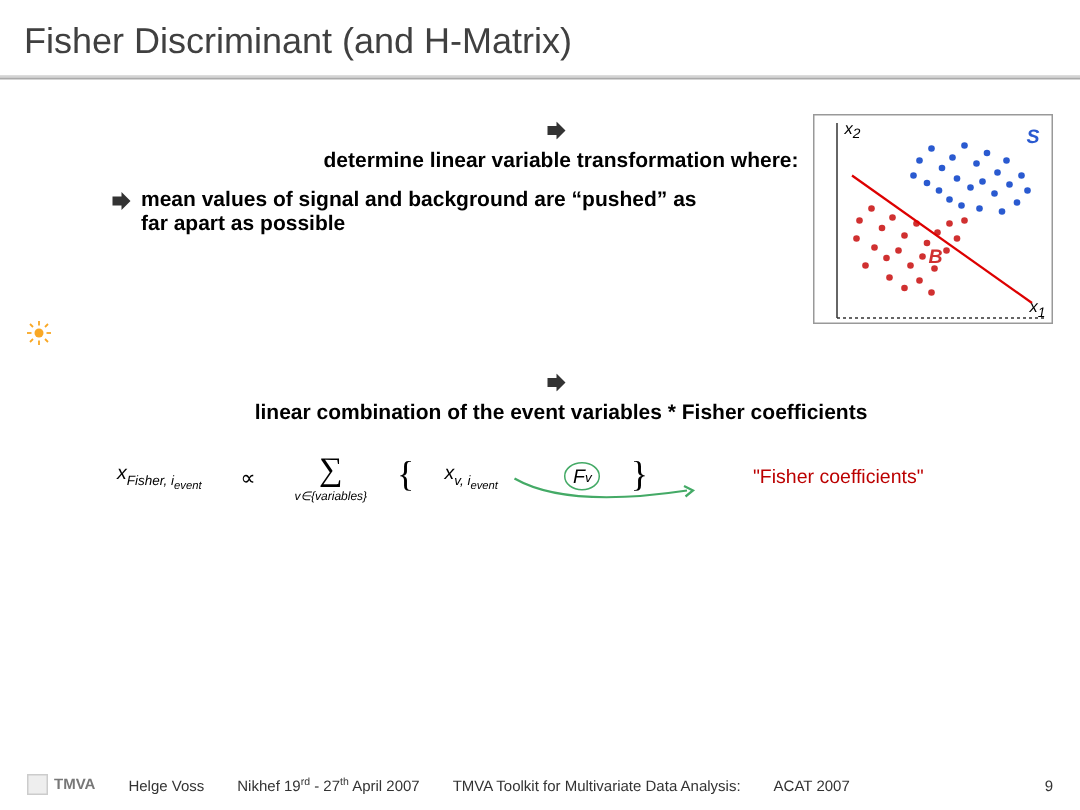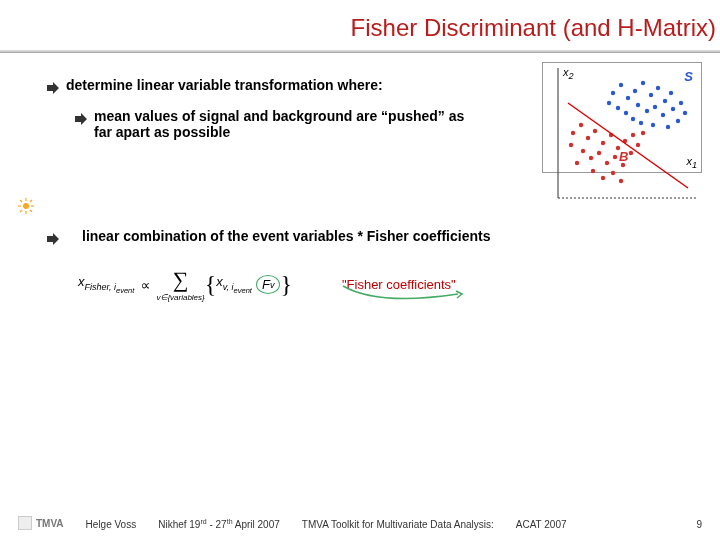--- a/index.html
+++ b/index.html
@@ -4,60 +4,60 @@
 <style>
   * { box-sizing: border-box; margin: 0; padding: 0; }
   body {
     width: 720px; height: 540px;
     font-family: Arial, Helvetica, sans-serif;
     background: #fff;
     position: relative;
     overflow: hidden;
   }
   .title {
-    text-align: right;
+    text-align: left;
     font-size: 24px;
-    color: #b91c1c;
-    padding: 14px 4px 8px;
+    color: #404040;
+    padding: 14px 16px 8px;
     font-weight: normal;
   }
   .hr-strip {
     width: 100%;
     height: 3px;
     background: linear-gradient(to bottom, #e0e0e0, #c8c8c8);
     border-bottom: 1px solid #aaa;
   }
   .content { position: relative; padding: 10px 18px 0 18px; }
   .bullet-row { display: flex; align-items: flex-start; margin-top: 24px; }
   .sun-icon { flex: 0 0 16px; margin-top: 2px; margin-right: 8px; }
   .arrow-icon { flex: 0 0 14px; margin-top: 3px; margin-right: 6px; }
   .b1 { font-size: 15px; font-weight: bold; }
-  .sub1 { margin-left: 28px; margin-top: 14px; display:flex; align-items:flex-start; }
+  .sub1 { margin-left: 28px; margin-top: 14px; display:flex; align-items:center;flex-direction:column; }
   .sub1 .txt { font-size: 14px; font-weight: bold; }
   .sub2 { margin-left: 56px; margin-top: 6px; display:flex; align-items:flex-start; }
   .sub2 .txt { font-size: 14px; font-weight: bold; max-width: 380px; }
   .section2 { margin-top: 56px; }
-  .formula-row { margin: 18px 0 0 60px; display:flex; align-items:center; gap:0; }
+  .formula-row { margin: 18px 0 0 60px; display:flex; align-items:center; gap:20px; }
   .formula-row .lhs { font-style: italic; font-size: 13px; }
   .formula-row .sub { font-size: 9px; vertical-align: sub; }
   .sigma { font-size: 22px; font-family: 'Times New Roman', serif; }
   .brace { font-size: 24px; font-family: 'Times New Roman', serif; }
   .circle-oval {
     border: 1.5px solid #4a6; border-radius: 50%;
     padding: 1px 5px; display:inline-flex; align-items:center;
     font-style: italic; font-size: 13px;
   }
   .fisher-coef-label {
     display:inline-block; margin-left: 50px;
     color: #b00; font-size: 13px;
   }
   .scatter {
     position: absolute;
-    top: 62px; right: 18px;
-    width: 160px; height: 111px;
+    top: 76px; right: 18px;
+    width: 160px; height: 140px;
     border: 1px solid #999;
     background: #fff;
   }
   .footer {
     position: absolute;
     left: 0; right: 0; bottom: 10px;
     display: flex;
     align-items: flex-end;
     font-size: 10px; color: #333;
     padding: 0 18px;
@@ -180,21 +180,21 @@
             <line x1="13" y1="8" x2="16" y2="8"></line>
             <line x1="2" y1="2" x2="4" y2="4"></line>
             <line x1="12" y1="12" x2="14" y2="14"></line>
             <line x1="12" y1="4" x2="14" y2="2"></line>
             <line x1="2" y1="14" x2="4" y2="12"></line>
           </g>
         </svg>
     </span>
   </div>
 
-  <div class="sub1" style="margin-top:10px;gap:16px;">
+  <div class="sub1" style="margin-top:10px;">
     <span class="arrow-icon">
       <svg width="14" height="12" viewBox="0 0 14 12">
           <path d="M1 3 h6 v-3 l6 6 -6 6 v-3 h-6 z" fill="#333"></path>
         </svg>
     </span>
     <span class="txt" style="font-size:14px;">linear combination of the event variables * Fisher coefficients</span>
   </div>
 
   <div class="formula-row">
     <span class="lhs">

